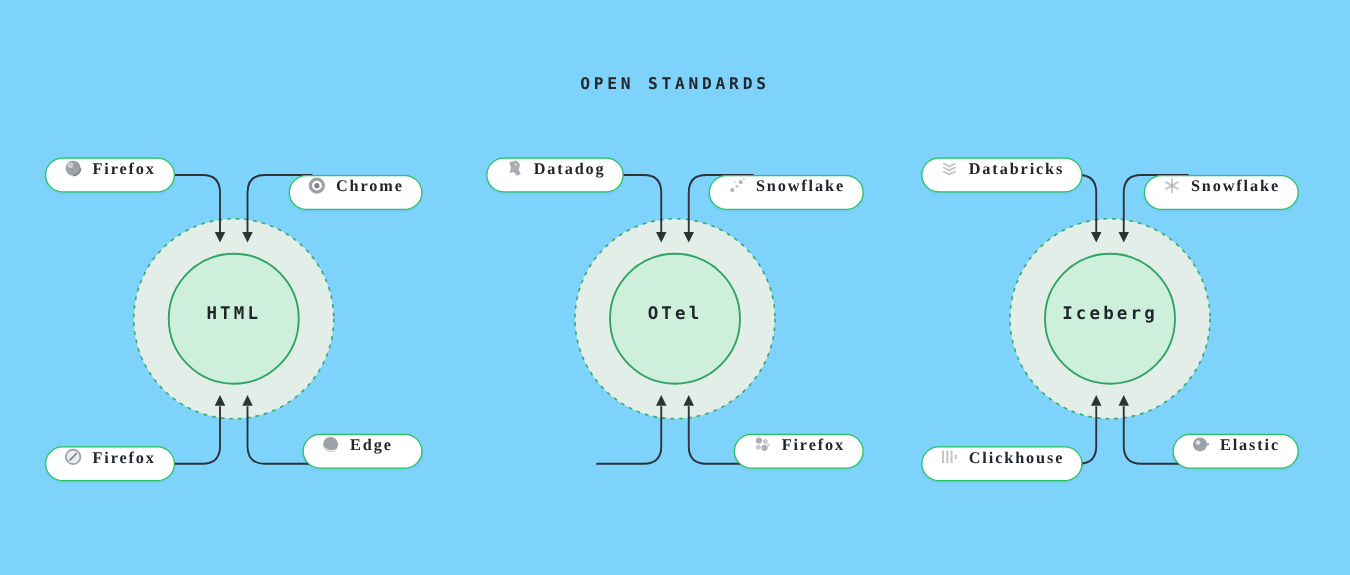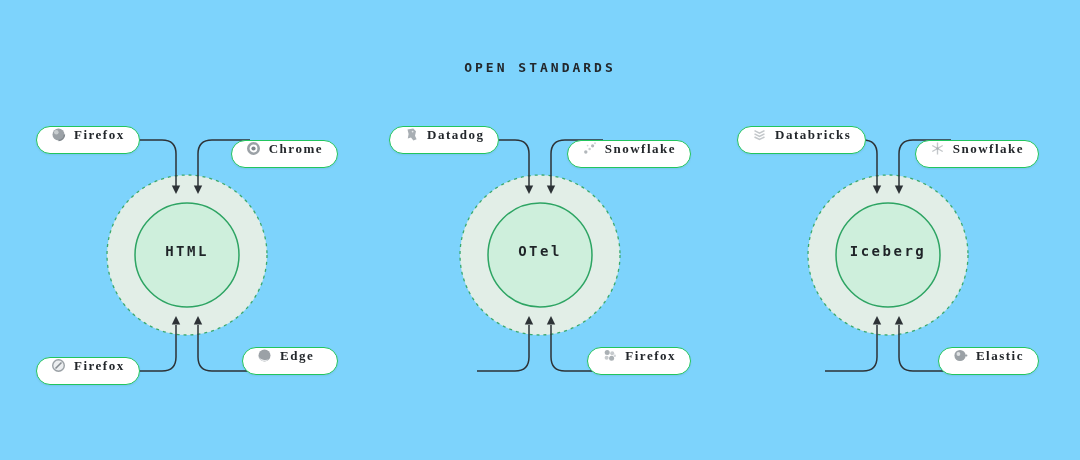--- a/index.html
+++ b/index.html
@@ -200,20 +200,31 @@
       <span class="icon">
         <svg viewBox="0 0 15 15" stroke="#c3c7ca" stroke-width="1.4">
             <line x1="7.5" y1="1.5" x2="7.5" y2="13.5"></line>
             <line x1="2.3" y1="4.5" x2="12.7" y2="10.5"></line>
             <line x1="2.3" y1="10.5" x2="12.7" y2="4.5"></line>
             <circle cx="7.5" cy="7.5" r="1.2" fill="#aab0b4" stroke="none"></circle>
           </svg>
       </span>
       <span class="pill-label">Snowflake</span>
     </div>
+    <div class="pill bl">
+      <span class="icon">
+        <svg viewBox="0 0 15 15" fill="#c3c7ca">
+            <rect x="1.6" y="2.5" width="1.7" height="10"></rect>
+            <rect x="5" y="2.5" width="1.7" height="10"></rect>
+            <rect x="8.4" y="2.5" width="1.7" height="10"></rect>
+            <rect x="11.8" y="5.8" width="1.7" height="3.4"></rect>
+          </svg>
+      </span>
+      <span class="pill-label">Clickhouse</span>
+    </div>
     <div class="pill br">
       <span class="icon">
         <svg viewBox="0 0 15 15">
             <circle cx="7" cy="7.5" r="5.6" fill="#9ba1a6"></circle>
             <circle cx="5.4" cy="6" r="1.9" fill="#dfe2e4"></circle>
             <rect x="12" y="6.6" width="2.4" height="1.8" rx="0.9" fill="#9ba1a6"></rect>
           </svg>
       </span>
       <span class="pill-label">Elastic</span>
     </div>

